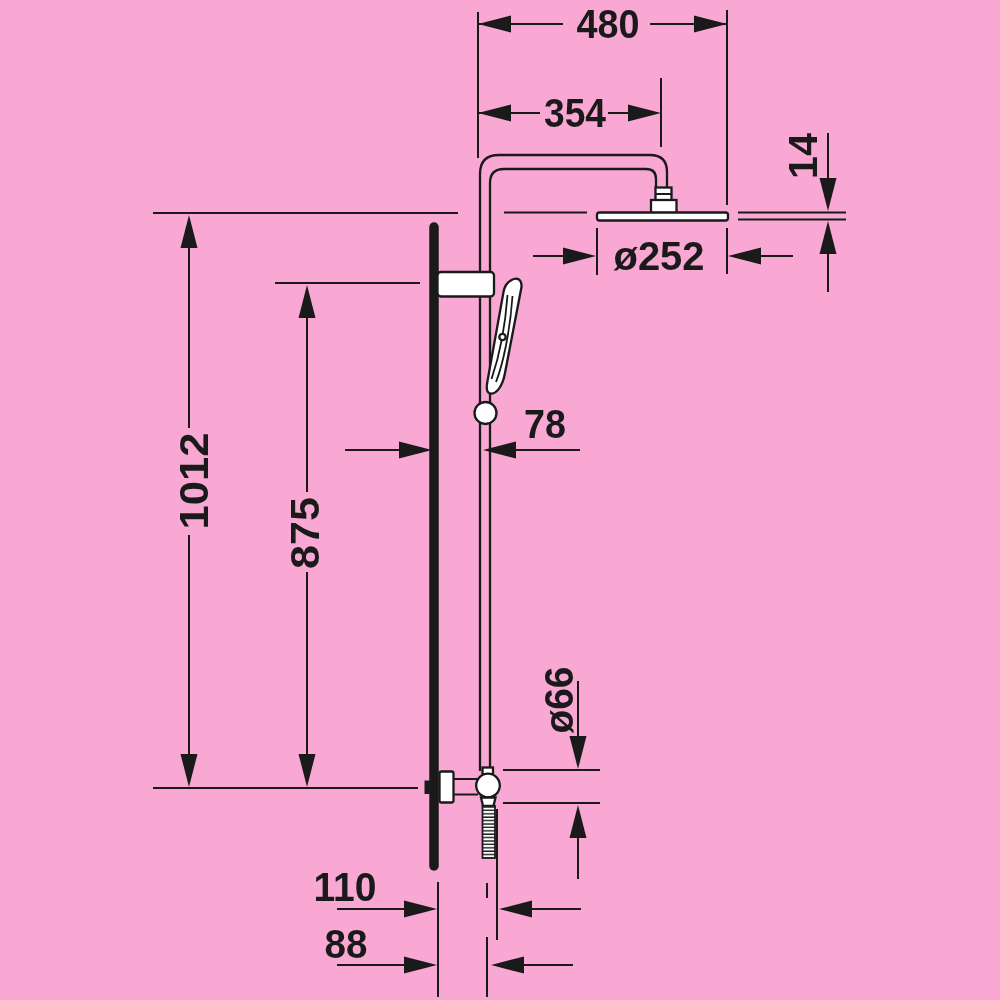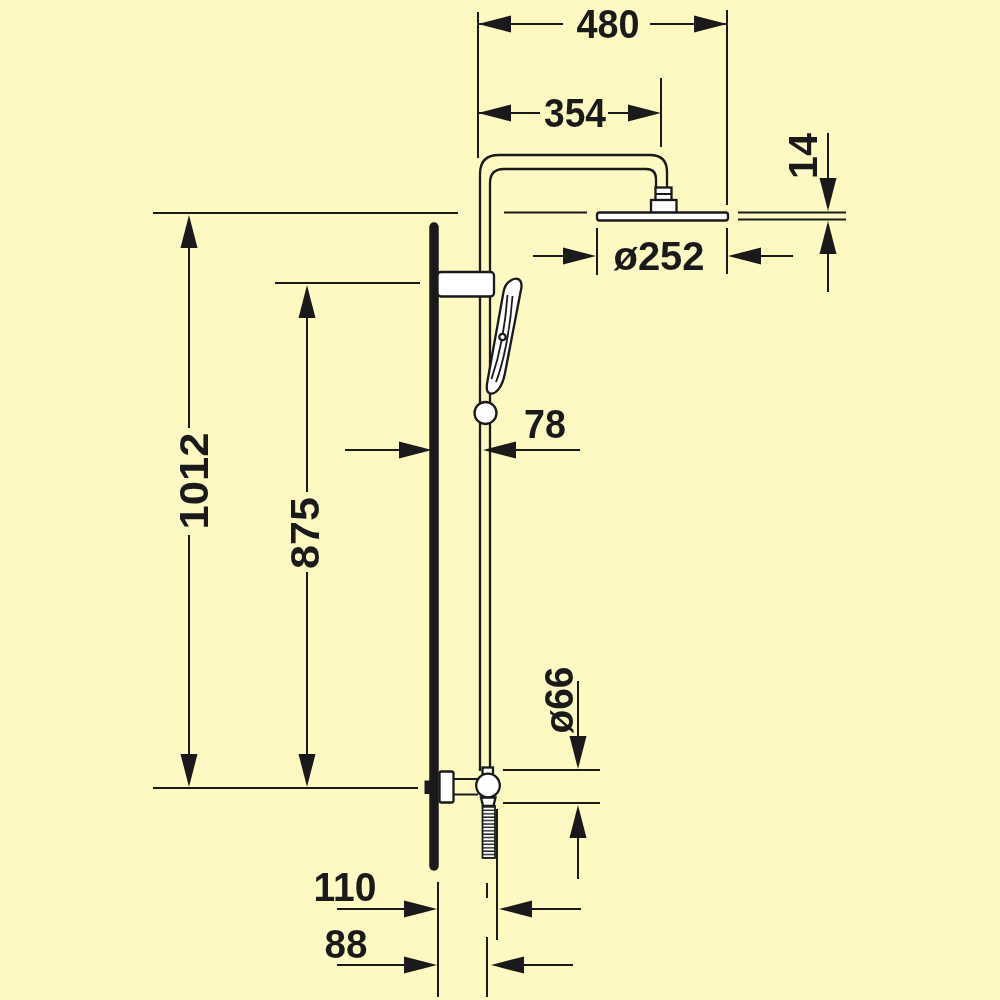--- a/index.html
+++ b/index.html
@@ -7,21 +7,21 @@
     padding: 0;
     background: #ffffff;
     width: 1000px;
     height: 1000px;
     overflow: hidden;
   }
   .canvas-wrap {
     position: relative;
     width: 1000px;
     height: 1000px;
-    background: #fef9c3;
+    background: #f9a8d4;
   }
   svg { display: block; }
   .dim-text {
     font-family: "Liberation Sans", "DejaVu Sans", sans-serif;
     font-weight: 700;
     fill: #1a1a1a;
   }
   .ln { stroke: #1a1a1a; stroke-width: 2; fill: none; }
   .ln-thin { stroke: #1a1a1a; stroke-width: 1.8; fill: none; }
   .arrow { fill: #1a1a1a; stroke: none; }

